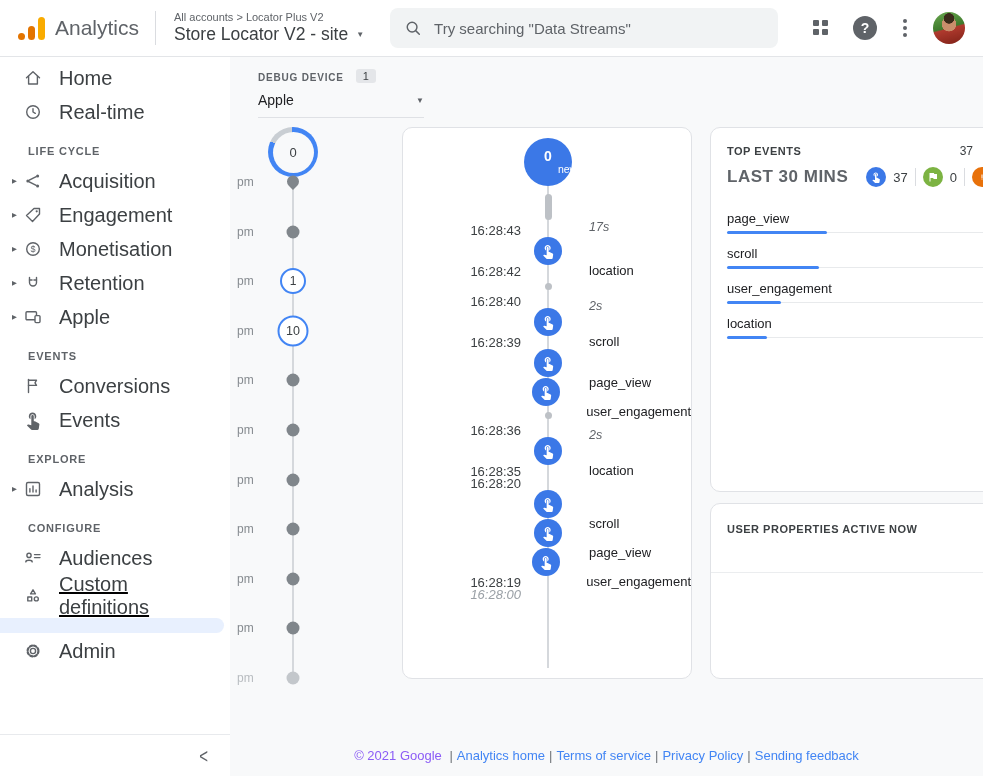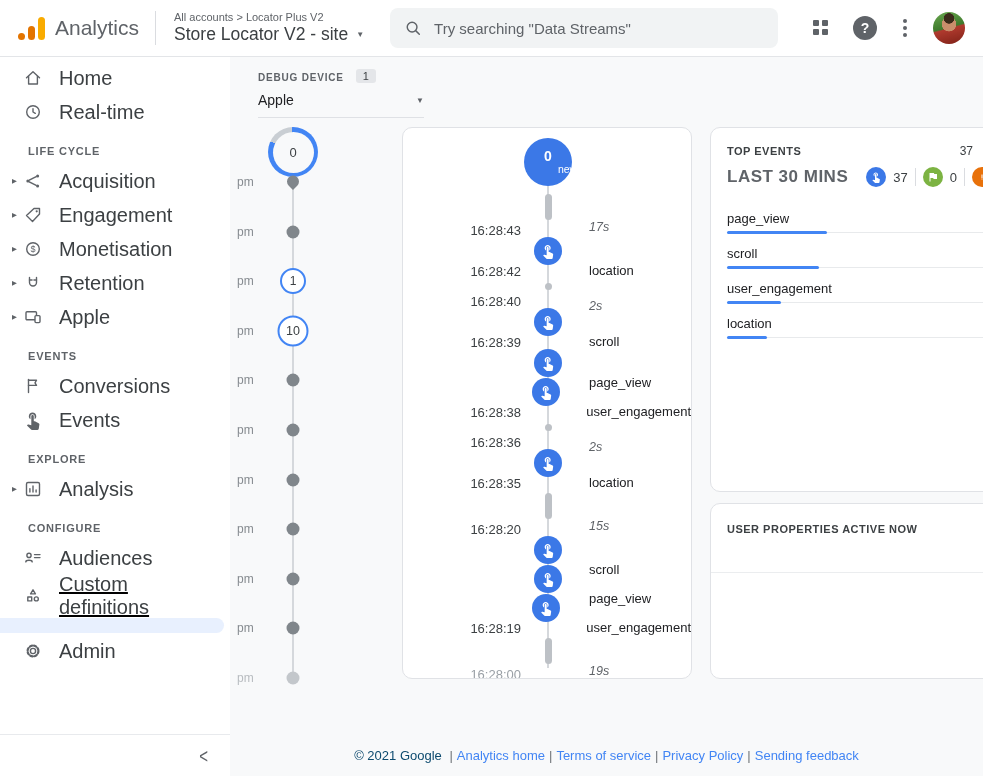--- a/index.html
+++ b/index.html
@@ -92,21 +92,21 @@
   .stream-card::before { content:""; position:absolute; left:144px; top:54px; bottom:10px; width:2px; background:#d5d8dc; }
   .stream-top { position:absolute; left:121px; top:10px; width:48px; height:48px; border-radius:50%;
     background:#3b78e7; color:#fff; display:flex; flex-direction:column; align-items:center; justify-content:center;
     z-index:2; cursor:pointer; }
   .stream-top .n { font-size:14px; font-weight:bold; line-height:1.05; }
   .stream-top .t { font-size:10.5px; line-height:1.1;margin-left:39px; }
   .stream-rows { position:absolute; top:62px; left:0; right:0; }
   .s-row { display:flex; align-items:center; }
   .s-row.h-time { height:12px; } .s-row.h-ev { height:29px; } .s-row.h-gap { height:34px; } .s-row.h-dot { height:18px; }
   .s-time { width:118px; text-align:right; font-size:13px; color:#3c4043; }
-  .s-time.muted { color:#9aa0a6; }
+  .s-time.muted { color:#9aa0a6;font-style:italic; }
   .s-center { width:54px; display:flex; align-items:center; justify-content:center; position:relative; z-index:2; }
   .s-label { flex:1; padding-left:14px; font-size:13px;margin-top:39px; }
   .evname { color:#202124; }
   .dur { color:#5f6368; font-style:italic; font-size:12.5px; }
   .ev-circle { width:28px; height:28px; border-radius:50%; background:#3b78e7;
     display:flex; align-items:center; justify-content:center; cursor:pointer; }
   .ev-circle svg { width:16px; height:16px; }
   .seg { width:7px; height:26px; border-radius:4px; background:#bdc1c6; }
   .sdot { width:7px; height:7px; border-radius:50%; background:#bdc1c6; }
 
@@ -125,21 +125,21 @@
   .event-item { margin-bottom:13px; cursor:pointer; }
   .event-name { padding-left:16px; font-size:13px; color:#202124; margin-bottom:6px; }
   .bar-track { margin-left:16px; height:1px; background:#e8eaec; position:relative; }
   .bar-fill { position:absolute; left:0; top:-1px; height:3px; border-radius:2px; background:#4285f4; }
 
   .user-props-card { left:480px; top:446px; width:290px; height:176px; padding:19px 16px; }
   .up-title { font-size:11px; font-weight:700; letter-spacing:.5px; color:#3c4043; }
   .up-hr { position:absolute; left:0; right:0; top:68px; height:1px; background:#ebedef; }
 
   .footer { position:absolute; bottom:13px; left:0; right:0; text-align:center; font-size:13px; }
-  .footer .copy { color:#0c4a6e; }
+  .footer .copy { color:#8b5cf6; }
   .footer .sep { color:#6f7377; margin:0 4px; }
   .footer a { color:#4285f4; text-decoration:none; cursor:pointer; }
 </style>
 </head>
 <body>
 
 <div class="app">
 
   <div class="header">
     <div class="logo">
@@ -479,25 +479,20 @@
             <div class="s-time"></div>
             <div class="s-center">
               <div class="ev-circle">
                 <svg viewBox="0 0 24 24">
                   <path fill="#fff" d="M9 11.24V7.5C9 6.12 10.12 5 11.5 5S14 6.12 14 7.5v3.74c1.21-.81 2-2.18 2-3.74C16 5.01 13.99 3 11.5 3S7 5.01 7 7.5c0 1.56.79 2.93 2 3.74zm9.84 4.63l-4.54-2.26c-.17-.07-.35-.11-.54-.11H13v-6c0-.83-.67-1.5-1.5-1.5S10 6.67 10 7.5v10.74c-3.6-.76-3.54-.75-3.67-.75-.31 0-.59.13-.79.33l-.79.8 4.94 4.94c.27.27.65.44 1.06.44h6.79c.75 0 1.33-.55 1.44-1.28l.75-5.27c.01-.07.02-.14.02-.2 0-.62-.38-1.16-.91-1.38z"></path>
                 </svg>
               </div>
             </div>
             <div class="s-label"><span class="evname">user_engagement</span></div>
           </div>
-          <div class="s-row h-time">
-            <div class="s-time">16:28:38</div>
-            <div class="s-center"></div>
-            <div class="s-label"></div>
-          </div>
           <div class="s-row h-dot">
             <div class="s-time"></div>
             <div class="s-center">
               <div class="sdot"></div>
             </div>
             <div class="s-label"><span class="dur">2s</span></div>
           </div>
           <div class="s-row h-time">
             <div class="s-time">16:28:36</div>
             <div class="s-center"></div>
@@ -512,27 +507,20 @@
                 </svg>
               </div>
             </div>
             <div class="s-label"><span class="evname">location</span></div>
           </div>
           <div class="s-row h-time">
             <div class="s-time">16:28:35</div>
             <div class="s-center"></div>
             <div class="s-label"></div>
           </div>
-          <div class="s-row h-gap">
-            <div class="s-time"></div>
-            <div class="s-center">
-              <div class="seg"></div>
-            </div>
-            <div class="s-label"><span class="dur">15s</span></div>
-          </div>
           <div class="s-row h-time">
             <div class="s-time">16:28:20</div>
             <div class="s-center"></div>
             <div class="s-label"></div>
           </div>
           <div class="s-row h-ev">
             <div class="s-time"></div>
             <div class="s-center">
               <div class="ev-circle">
                 <svg viewBox="0 0 24 24">
@@ -561,27 +549,20 @@
                   <path fill="#fff" d="M9 11.24V7.5C9 6.12 10.12 5 11.5 5S14 6.12 14 7.5v3.74c1.21-.81 2-2.18 2-3.74C16 5.01 13.99 3 11.5 3S7 5.01 7 7.5c0 1.56.79 2.93 2 3.74zm9.84 4.63l-4.54-2.26c-.17-.07-.35-.11-.54-.11H13v-6c0-.83-.67-1.5-1.5-1.5S10 6.67 10 7.5v10.74c-3.6-.76-3.54-.75-3.67-.75-.31 0-.59.13-.79.33l-.79.8 4.94 4.94c.27.27.65.44 1.06.44h6.79c.75 0 1.33-.55 1.44-1.28l.75-5.27c.01-.07.02-.14.02-.2 0-.62-.38-1.16-.91-1.38z"></path>
                 </svg>
               </div>
             </div>
             <div class="s-label"><span class="evname">user_engagement</span></div>
           </div>
           <div class="s-row h-time">
             <div class="s-time">16:28:19</div>
             <div class="s-center"></div>
             <div class="s-label"></div>
-          </div>
-          <div class="s-row h-gap">
-            <div class="s-time"></div>
-            <div class="s-center">
-              <div class="seg"></div>
-            </div>
-            <div class="s-label"><span class="dur">19s</span></div>
           </div>
           <div class="s-row h-time">
             <div class="s-time muted">16:28:00</div>
             <div class="s-center"></div>
             <div class="s-label"></div>
           </div>
         </div>
     </div>
 
     <div class="card top-events-card">

